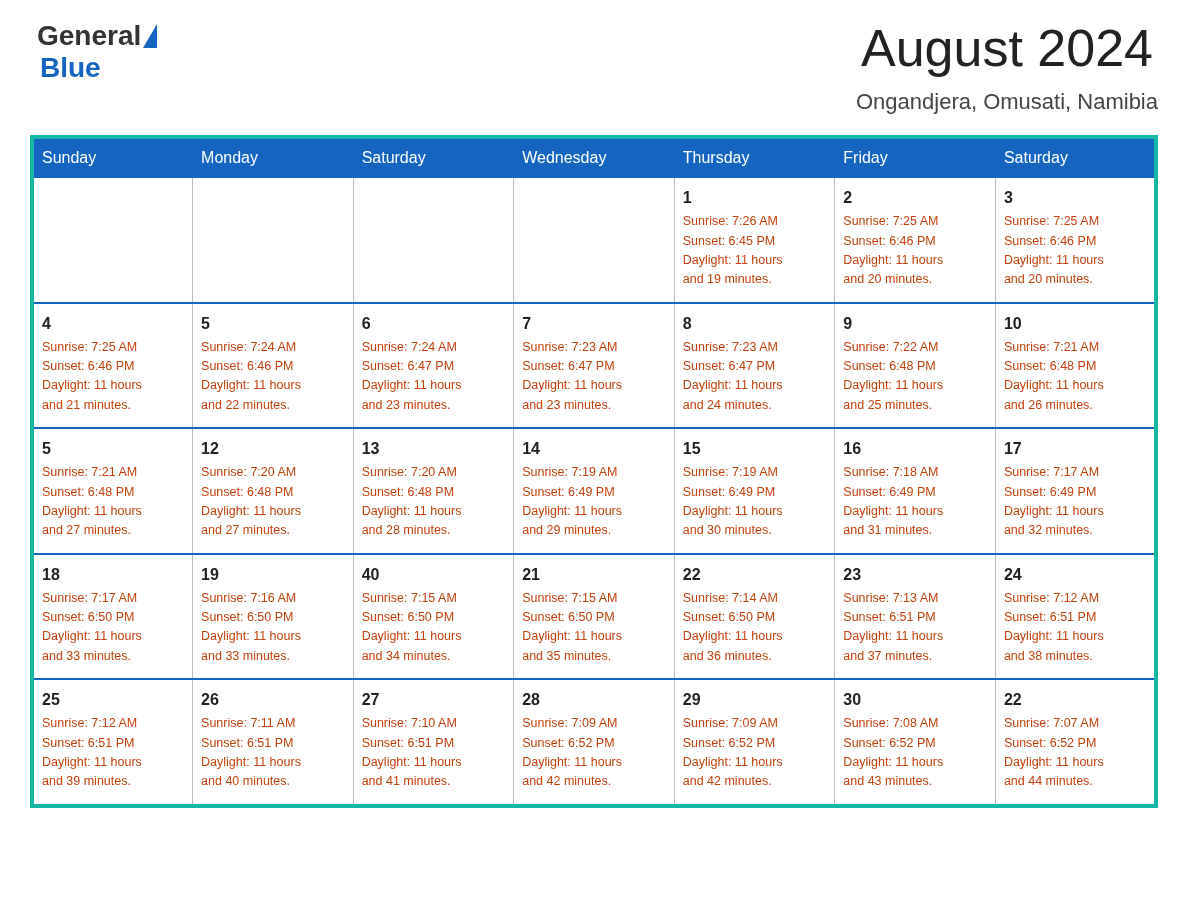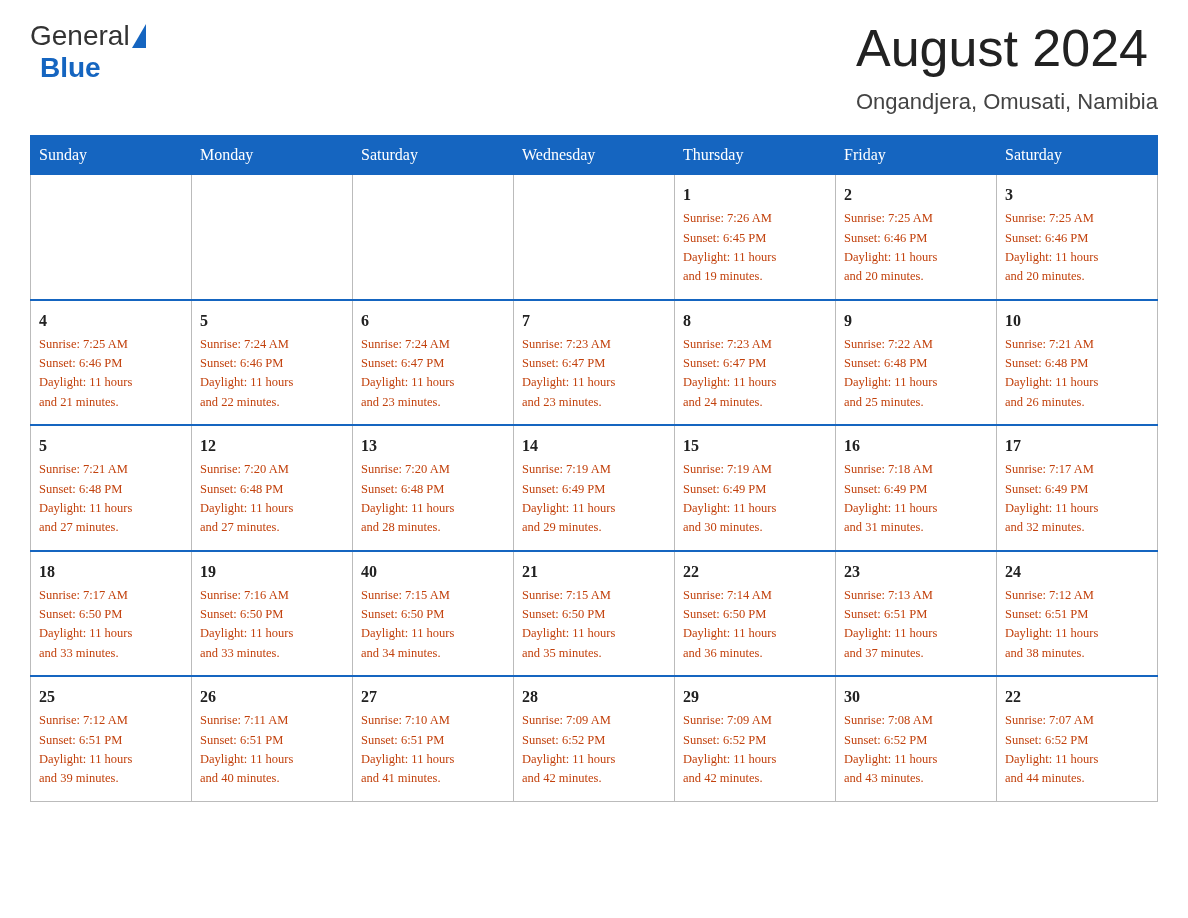--- a/index.html
+++ b/index.html
@@ -28,38 +28,37 @@
     .logo-wrapper {
       display: flex;
       flex-direction: column;
       align-items: flex-start;
     }
     .logo-row {
       display: flex;
       align-items: flex-end;
     }
     .title-section {
-      text-align: left;
+      text-align: center;
     }
     .month-title {
       font-size: 52px;
       font-weight: normal;
       color: #222;
       line-height: 1.1;
     }
     .location {
       font-size: 22px;
       color: #444;
       margin-top: 12px;
     }
     .calendar-table {
       width: 100%;
       border-collapse: collapse;
-      border: 1px solid #14b8a6;
-      font-family: Liberation Serif, serif;
+      border: 4px solid #14b8a6;
     }
     .calendar-table th {
       background-color: #1565c0;
       color: #fff;
       padding: 10px 8px;
       font-size: 16px;
       font-weight: normal;
       text-align: left;
       border: 1px solid #1565c0;
     }
@@ -92,21 +91,21 @@
     .row-separator td {
       border-top: 2px solid #1565c0;
     }
   </style>
 </head>
 <body>
 
 <div class="header">
   <div class="logo-wrapper">
     <div class="logo-row">
-      <span style="font-size:28px;font-weight:normal;color:#333;">General</span>
+      <span style="font-size:28px;font-weight:bold;color:#333;margin-left:7px;">General</span>
       <div class="logo-triangle"></div>
     </div>
     <span style="font-size:28px;font-weight:bold;color:#1565c0;margin-left:10px;">Blue</span>
   </div>
   <div class="title-section">
     <div class="month-title">August 2024</div>
     <div class="location">Ongandjera, Omusati, Namibia</div>
   </div>
 </div>
 

